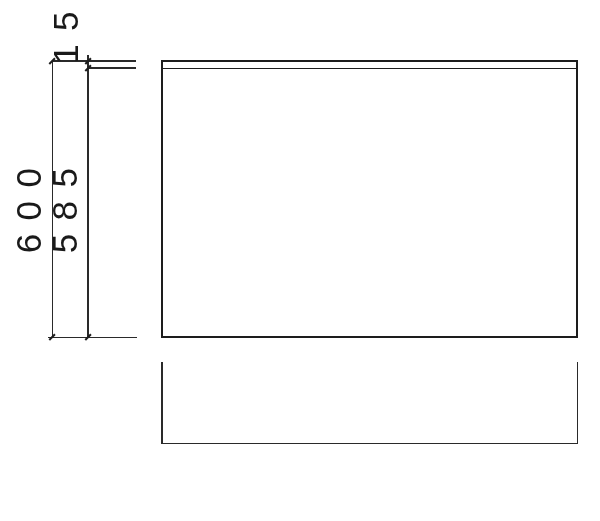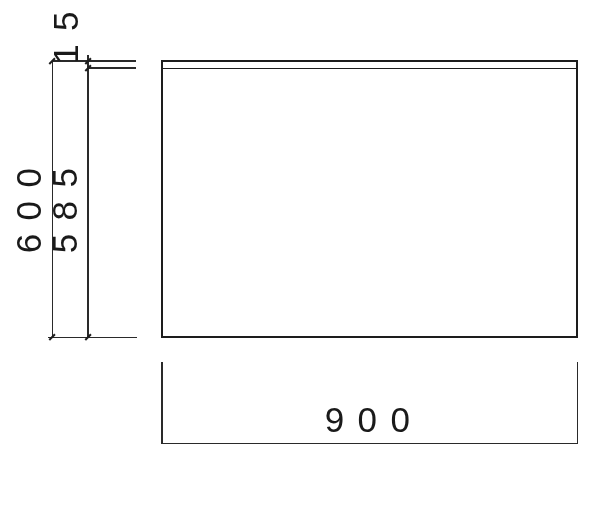--- a/index.html
+++ b/index.html
@@ -93,15 +93,14 @@
   <div class="vline dim-900-left"></div>
   <div class="vline dim-900-right"></div>
   <div class="hline dim-900-line"></div>
 
   <div class="dim-text rot" style="left:65px; top:31px;">15</div>
 
   <div class="dim-text rot" style="left:28px; top:204px;">600</div>
 
   <div class="dim-text rot" style="left:64px; top:204px;">585</div>
 
-  <div class="dim-text horiz" style="left:374px; top:419px;">900</div>
 
 </div>
 
 </body></html>

